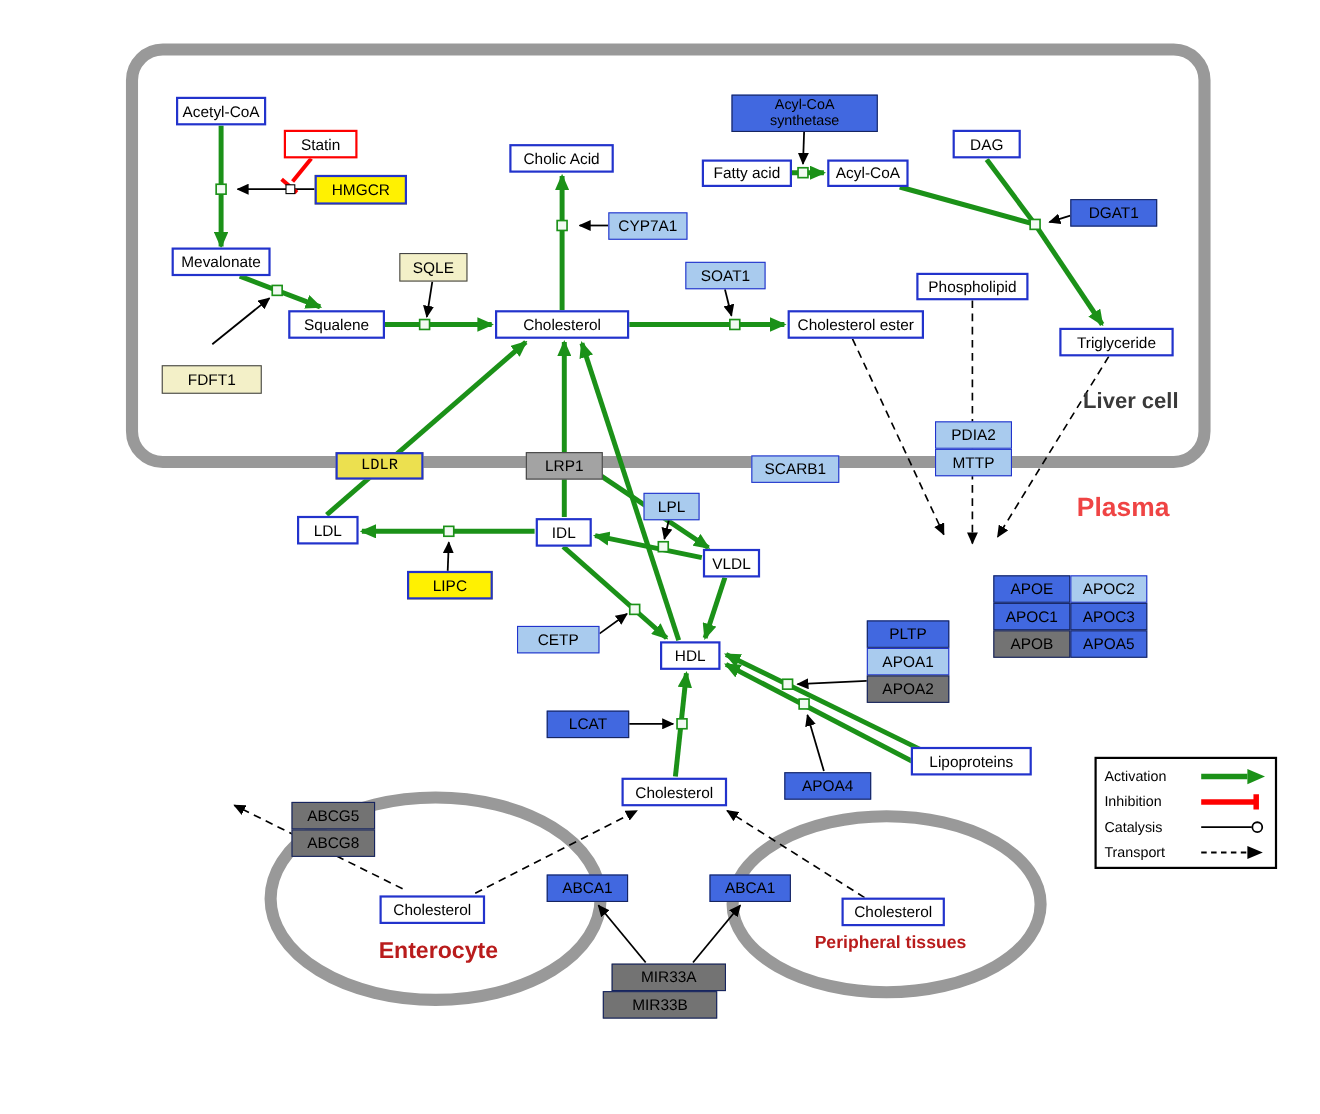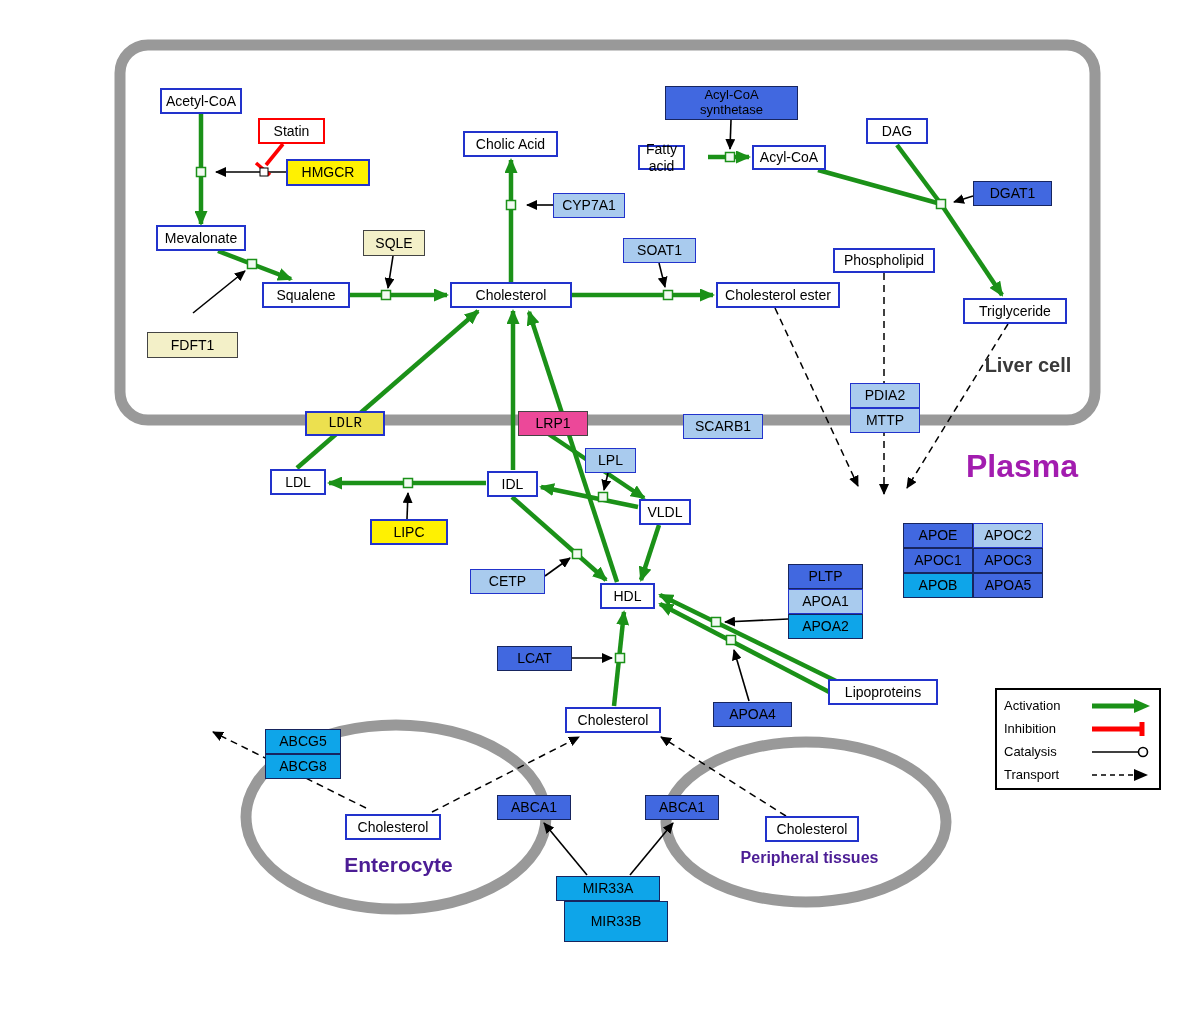--- a/index.html
+++ b/index.html
@@ -6,28 +6,28 @@
   .canvas{position:relative;width:1200px;height:1013px;background:#fff;overflow:hidden;
           font-family:"Liberation Sans",sans-serif;border-radius:22px;}
   svg.edges{position:absolute;left:0;top:0;z-index:1;}
   .node{position:absolute;z-index:2;display:flex;align-items:center;justify-content:center;
         text-align:center;font-size:14px;color:#000;background:#fff;box-sizing:border-box;line-height:1.15;}
   .white{border:2px solid #2233CC;}
   .redbox{border:2px solid #FE0000;}
   .yellow{background:#FFF101;border:2px solid #2233CC;}
   .yellow2{background:#ECE04F;border:2px solid #2233CC;font-family:Liberation Mono, monospace;}
   .cream{background:#F3F0C8;border:1px solid #444;}
-  .khaki{background:#ec4899;border:1px solid #444;margin-left:40px;}
+  .khaki{background:#a3a3a3;border:1px solid #444;}
   .lightblue{background:#A9CBEE;border:1px solid #2233CC;}
   .blue{background:#4168E0;border:1px solid #17255F;}
-  .darkblue{background:#0ea5e9;border:1px solid #17255F;}
+  .darkblue{background:#737373;border:1px solid #17255F;}
   .small{font-size:13px;padding:0 14px;}
-  .zone-label{position:absolute;z-index:2;font-weight:bold;color:#4c1d95;text-align:center;}
+  .zone-label{position:absolute;z-index:2;font-weight:bold;color:#b91c1c;text-align:center;}
   .zl-liver{left:958px;top:354px;width:140px;font-size:20px;color:#3a3a3a;}
-  .zl-plasma{left:966px;top:448px;width:110px;font-size:32px;color:#a21caf;}
+  .zl-plasma{left:966px;top:448px;width:110px;font-size:24px;color:#ef4444;}
   .zl-enterocyte{left:326px;top:853px;width:145px;font-size:21px;}
   .zl-peripheral{left:702px;top:849px;width:215px;font-size:16px;}
   .legend{position:absolute;z-index:2;left:995px;top:688px;width:166px;height:102px;
           background:#fff;border:2px solid #000;box-sizing:border-box;padding:4px 0;}
   .legend-row{display:flex;align-items:center;justify-content:space-between;
               height:23px;padding:0 7px;font-size:13px;color:#000;}
   .legend-row svg{flex:0 0 auto;}
 </style>
 </head>
 <body>
@@ -129,21 +129,21 @@
 <div class="node white" style="left:156px;top:225px;width:90px;height:26px">Mevalonate</div>
 <div class="node cream" style="left:363px;top:230px;width:62px;height:26px">SQLE</div>
 <div class="node white" style="left:262px;top:282px;width:88px;height:26px">Squalene</div>
 <div class="node cream" style="left:147px;top:332px;width:91px;height:26px">FDFT1</div>
 <div class="node white" style="left:463px;top:131px;width:95px;height:26px">Cholic Acid</div>
 <div class="node lightblue" style="left:553px;top:193px;width:72px;height:25px">CYP7A1</div>
 <div class="node white" style="left:450px;top:282px;width:122px;height:26px">Cholesterol</div>
 <div class="node lightblue" style="left:623px;top:238px;width:73px;height:25px">SOAT1</div>
 <div class="node white" style="left:716px;top:282px;width:124px;height:26px">Cholesterol ester</div>
 <div class="node blue small" style="left:665px;top:86px;width:133px;height:34px">Acyl-CoA synthetase</div>
-<div class="node white" style="left:638px;top:145px;width:47px;height:25px">Fatty acid</div>
+<div class="node white" style="left:638px;top:145px;width:82px;height:25px">Fatty acid</div>
 <div class="node white" style="left:752px;top:145px;width:74px;height:25px">Acyl-CoA</div>
 <div class="node white" style="left:866px;top:118px;width:62px;height:26px">DAG</div>
 <div class="node blue" style="left:973px;top:181px;width:79px;height:25px">DGAT1</div>
 <div class="node white" style="left:833px;top:248px;width:102px;height:25px">Phospholipid</div>
 <div class="node white" style="left:963px;top:298px;width:104px;height:26px">Triglyceride</div>
 
 <div class="node lightblue" style="left:850px;top:383px;width:70px;height:25px">PDIA2</div>
 <div class="node lightblue" style="left:850px;top:408px;width:70px;height:25px">MTTP</div>
 <div class="node yellow2" style="left:305px;top:411px;width:80px;height:25px">LDLR</div>
 <div class="node khaki" style="left:478px;top:411px;width:70px;height:25px">LRP1</div>
@@ -171,21 +171,21 @@
 <div class="node blue" style="left:973px;top:573px;width:70px;height:25px">APOA5</div>
 
 <div class="node white" style="left:565px;top:707px;width:96px;height:26px">Cholesterol</div>
 <div class="node darkblue" style="left:265px;top:729px;width:76px;height:25px">ABCG5</div>
 <div class="node darkblue" style="left:265px;top:754px;width:76px;height:25px">ABCG8</div>
 <div class="node white" style="left:345px;top:814px;width:96px;height:26px">Cholesterol</div>
 <div class="node blue" style="left:497px;top:795px;width:74px;height:25px">ABCA1</div>
 <div class="node blue" style="left:645px;top:795px;width:74px;height:25px">ABCA1</div>
 <div class="node white" style="left:765px;top:816px;width:94px;height:26px">Cholesterol</div>
 <div class="node darkblue" style="left:556px;top:876px;width:104px;height:25px">MIR33A</div>
-<div class="node darkblue" style="left:564px;top:901px;width:104px;height:41px">MIR33B</div>
+<div class="node darkblue" style="left:548px;top:901px;width:104px;height:25px">MIR33B</div>
 
 <div class="zone-label zl-liver">Liver cell</div>
 <div class="zone-label zl-plasma">Plasma</div>
 <div class="zone-label zl-enterocyte">Enterocyte</div>
 <div class="zone-label zl-peripheral">Peripheral tissues</div>
 
 <div class="legend">
   <div class="legend-row">
     <span>Activation</span>
     <svg width="62" height="18">

